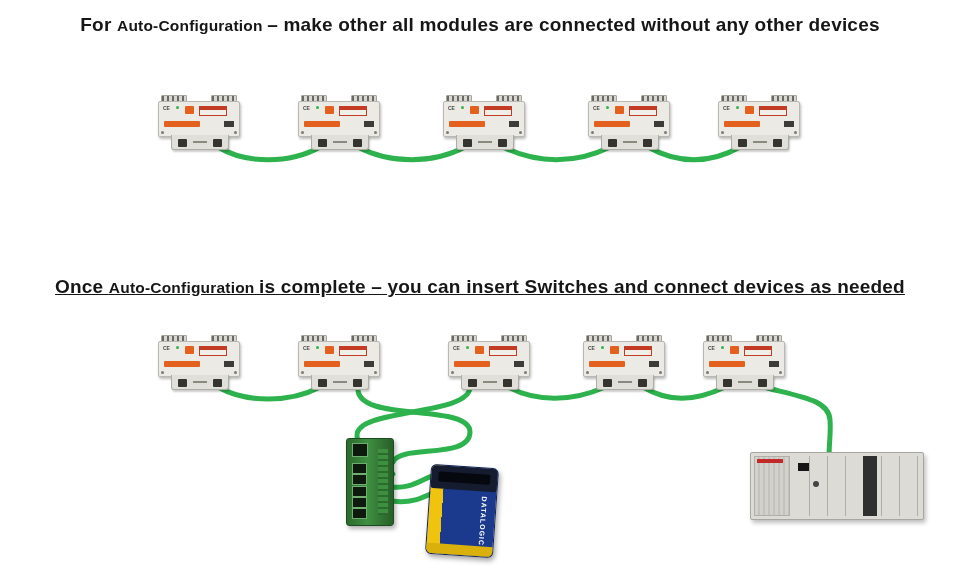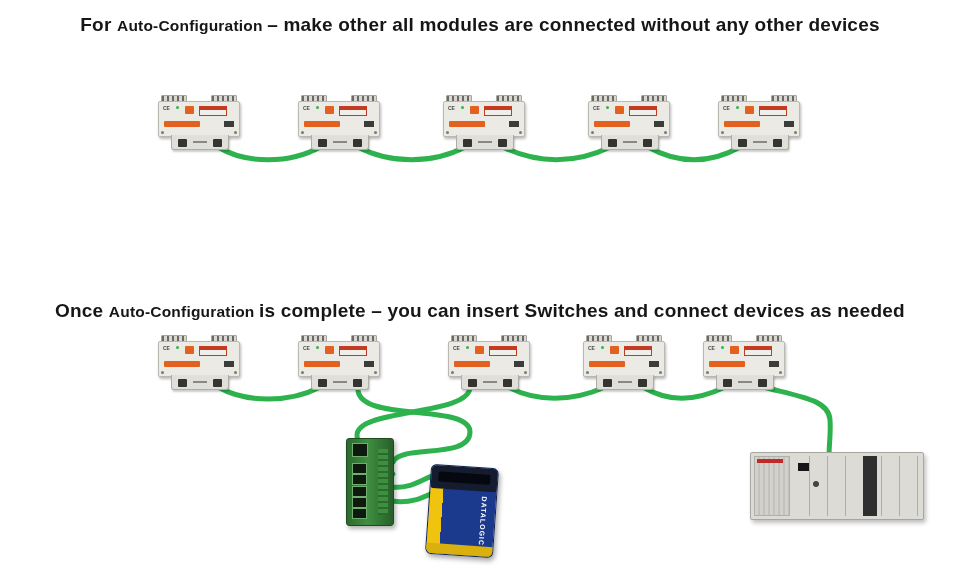--- a/index.html
+++ b/index.html
@@ -5,21 +5,21 @@
   html,body{margin:0;padding:0;background:#ffffff;}
   .canvas{position:relative;width:960px;height:570px;background:#ffffff;overflow:hidden;
           font-family:"Liberation Sans",sans-serif;}
 
   
   .heading{position:absolute;left:0;width:960px;text-align:center;color:#161616;
            font-weight:bold;letter-spacing:.2px;}
   .heading .seg-lg{font-size:19px;margin-top:26px;}
   .heading .seg-sm{font-size:15.5px;}
   #heading-top{top:14px;}
-  #heading-bottom{top:300px;}
+  #heading-bottom{top:276px;text-decoration:underline;}
 
   
   #cables{position:absolute;left:0;top:0;z-index:1;pointer-events:none;}
   .cable{stroke:#2eb24e;stroke-width:5;fill:none;stroke-linecap:round;}
 
   
   .module-row{position:absolute;left:0;width:960px;height:56px;z-index:2;}
   #row-top{top:95px;} #row-bottom{top:335px;}
 
   

